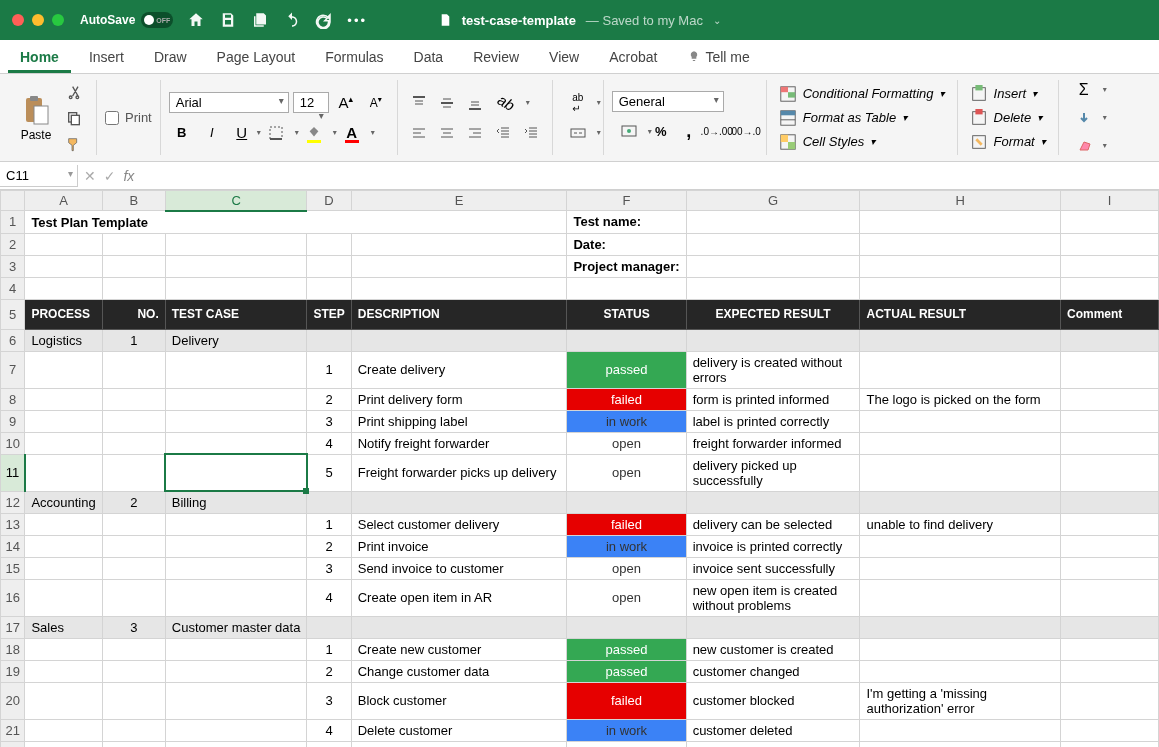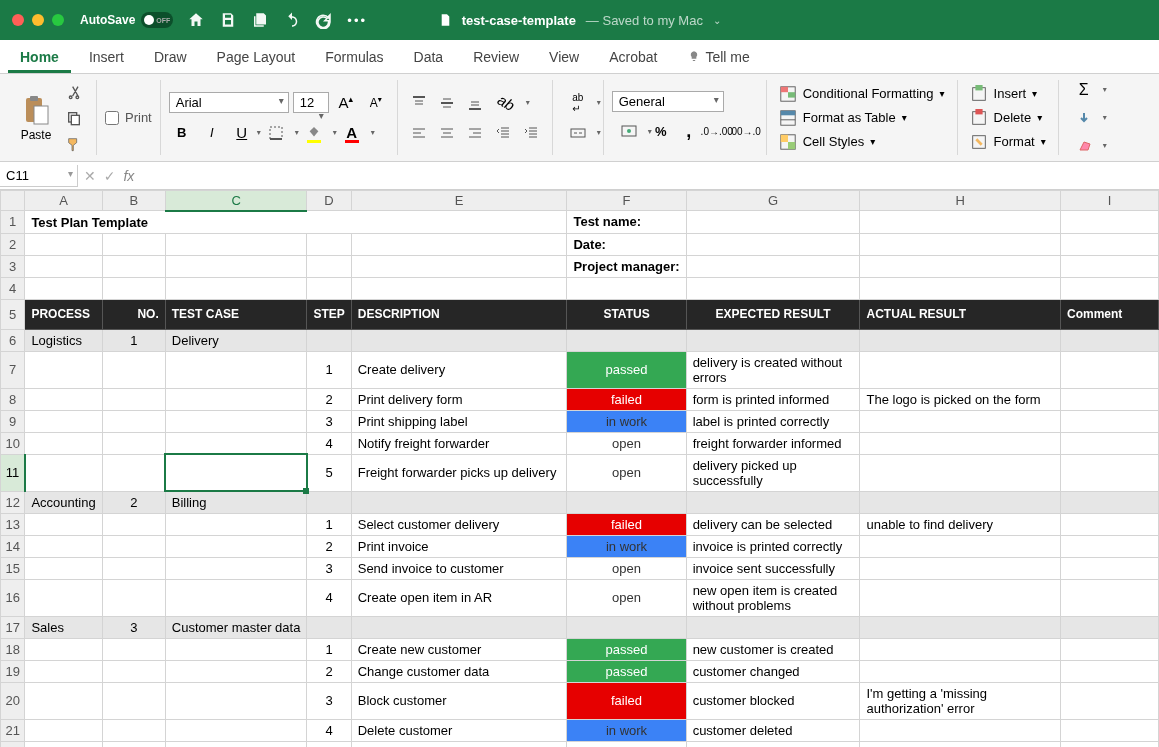--- a/index.html
+++ b/index.html
@@ -44,21 +44,21 @@
 .dd { background: #fff; border: 1px solid #aaa; padding: 2px 18px 2px 6px; font-size: 13px; position: relative; cursor: pointer; }
 .dd::after { content: '▾'; position: absolute; right: 4px; font-size: 10px; color: #666; }
 .dd-font { width: 120px; } .dd-size { width: 36px; }
 .rbtn { width: 26px; height: 26px; display: flex; align-items: center; justify-content: center; cursor: pointer; border-radius: 3px; position: relative; }
 .rbtn svg, .rbtn span { font-size: 15px; }
 .rbtn .dd-arr { font-size: 8px; position: absolute; right: -6px; color: #666; }
 .rbtn-split { width: 34px; }
 .two-rows { display: flex; flex-direction: column; gap: 4px; }
 .icon-row { display: flex; gap: 2px; }
 .num-dd { width: 112px; }
-.cf-row { display: flex; align-items: center; gap: 6px; font-size: 13px; padding: 2px 4px; cursor: pointer; }
+.cf-row { display: flex; align-items: center; gap: 6px; font-size: 13px; padding: 2px 4px; cursor: pointer; font-style: italic; }
 .cf-row svg { width: 18px; height: 18px; }
 .cf-col { display: flex; flex-direction: column; gap: 2px; }
 
 
 .fbar { display: flex; height: 28px; border-bottom: 1px solid #d0d0d0; align-items: center; background: #fff; }
 .namebox { width: 78px; border: 1px solid #ccc; border-top: none; border-left: none; padding: 3px 6px; font-size: 13px; position: relative; }
 .namebox::after { content: '▾'; position: absolute; right: 4px; font-size: 10px; color: #999; }
 .fx-btns { display: flex; padding: 0 6px; gap: 8px; align-items: center; }
 .fx-btn { color: #aaa; font-size: 14px; cursor: pointer; }
 .fx { font-style: italic; color: #888; font-size: 14px; }

